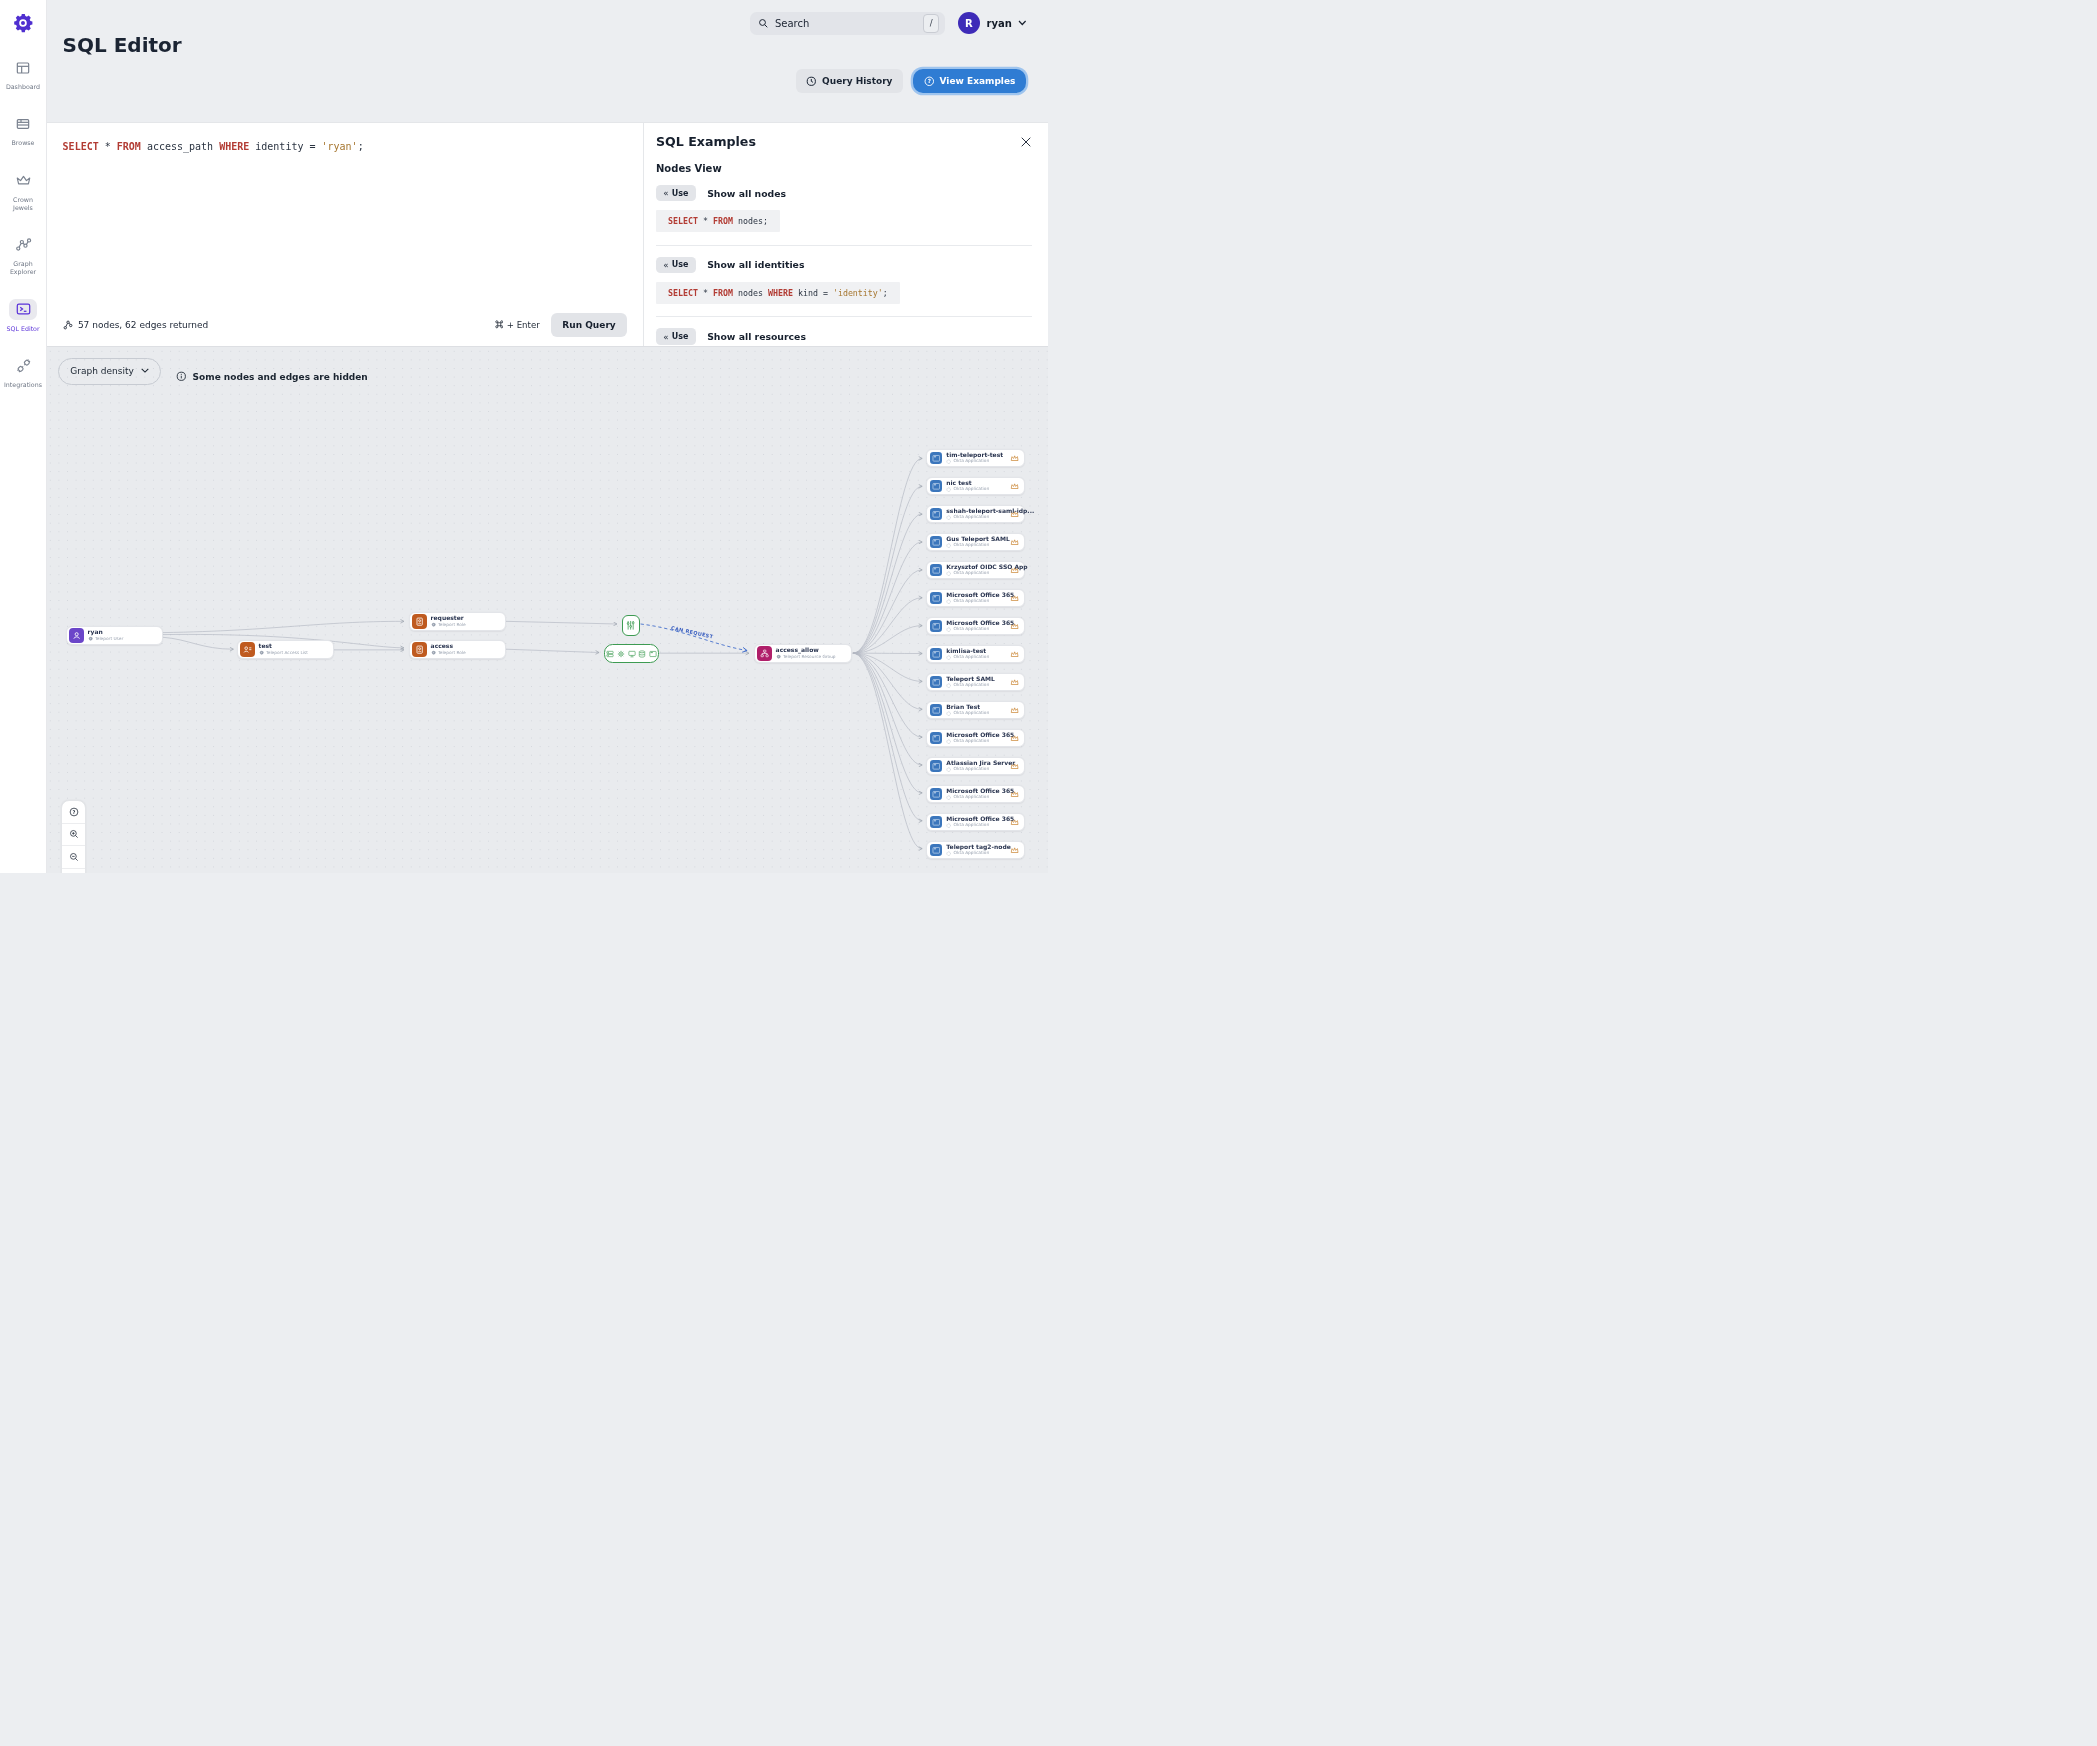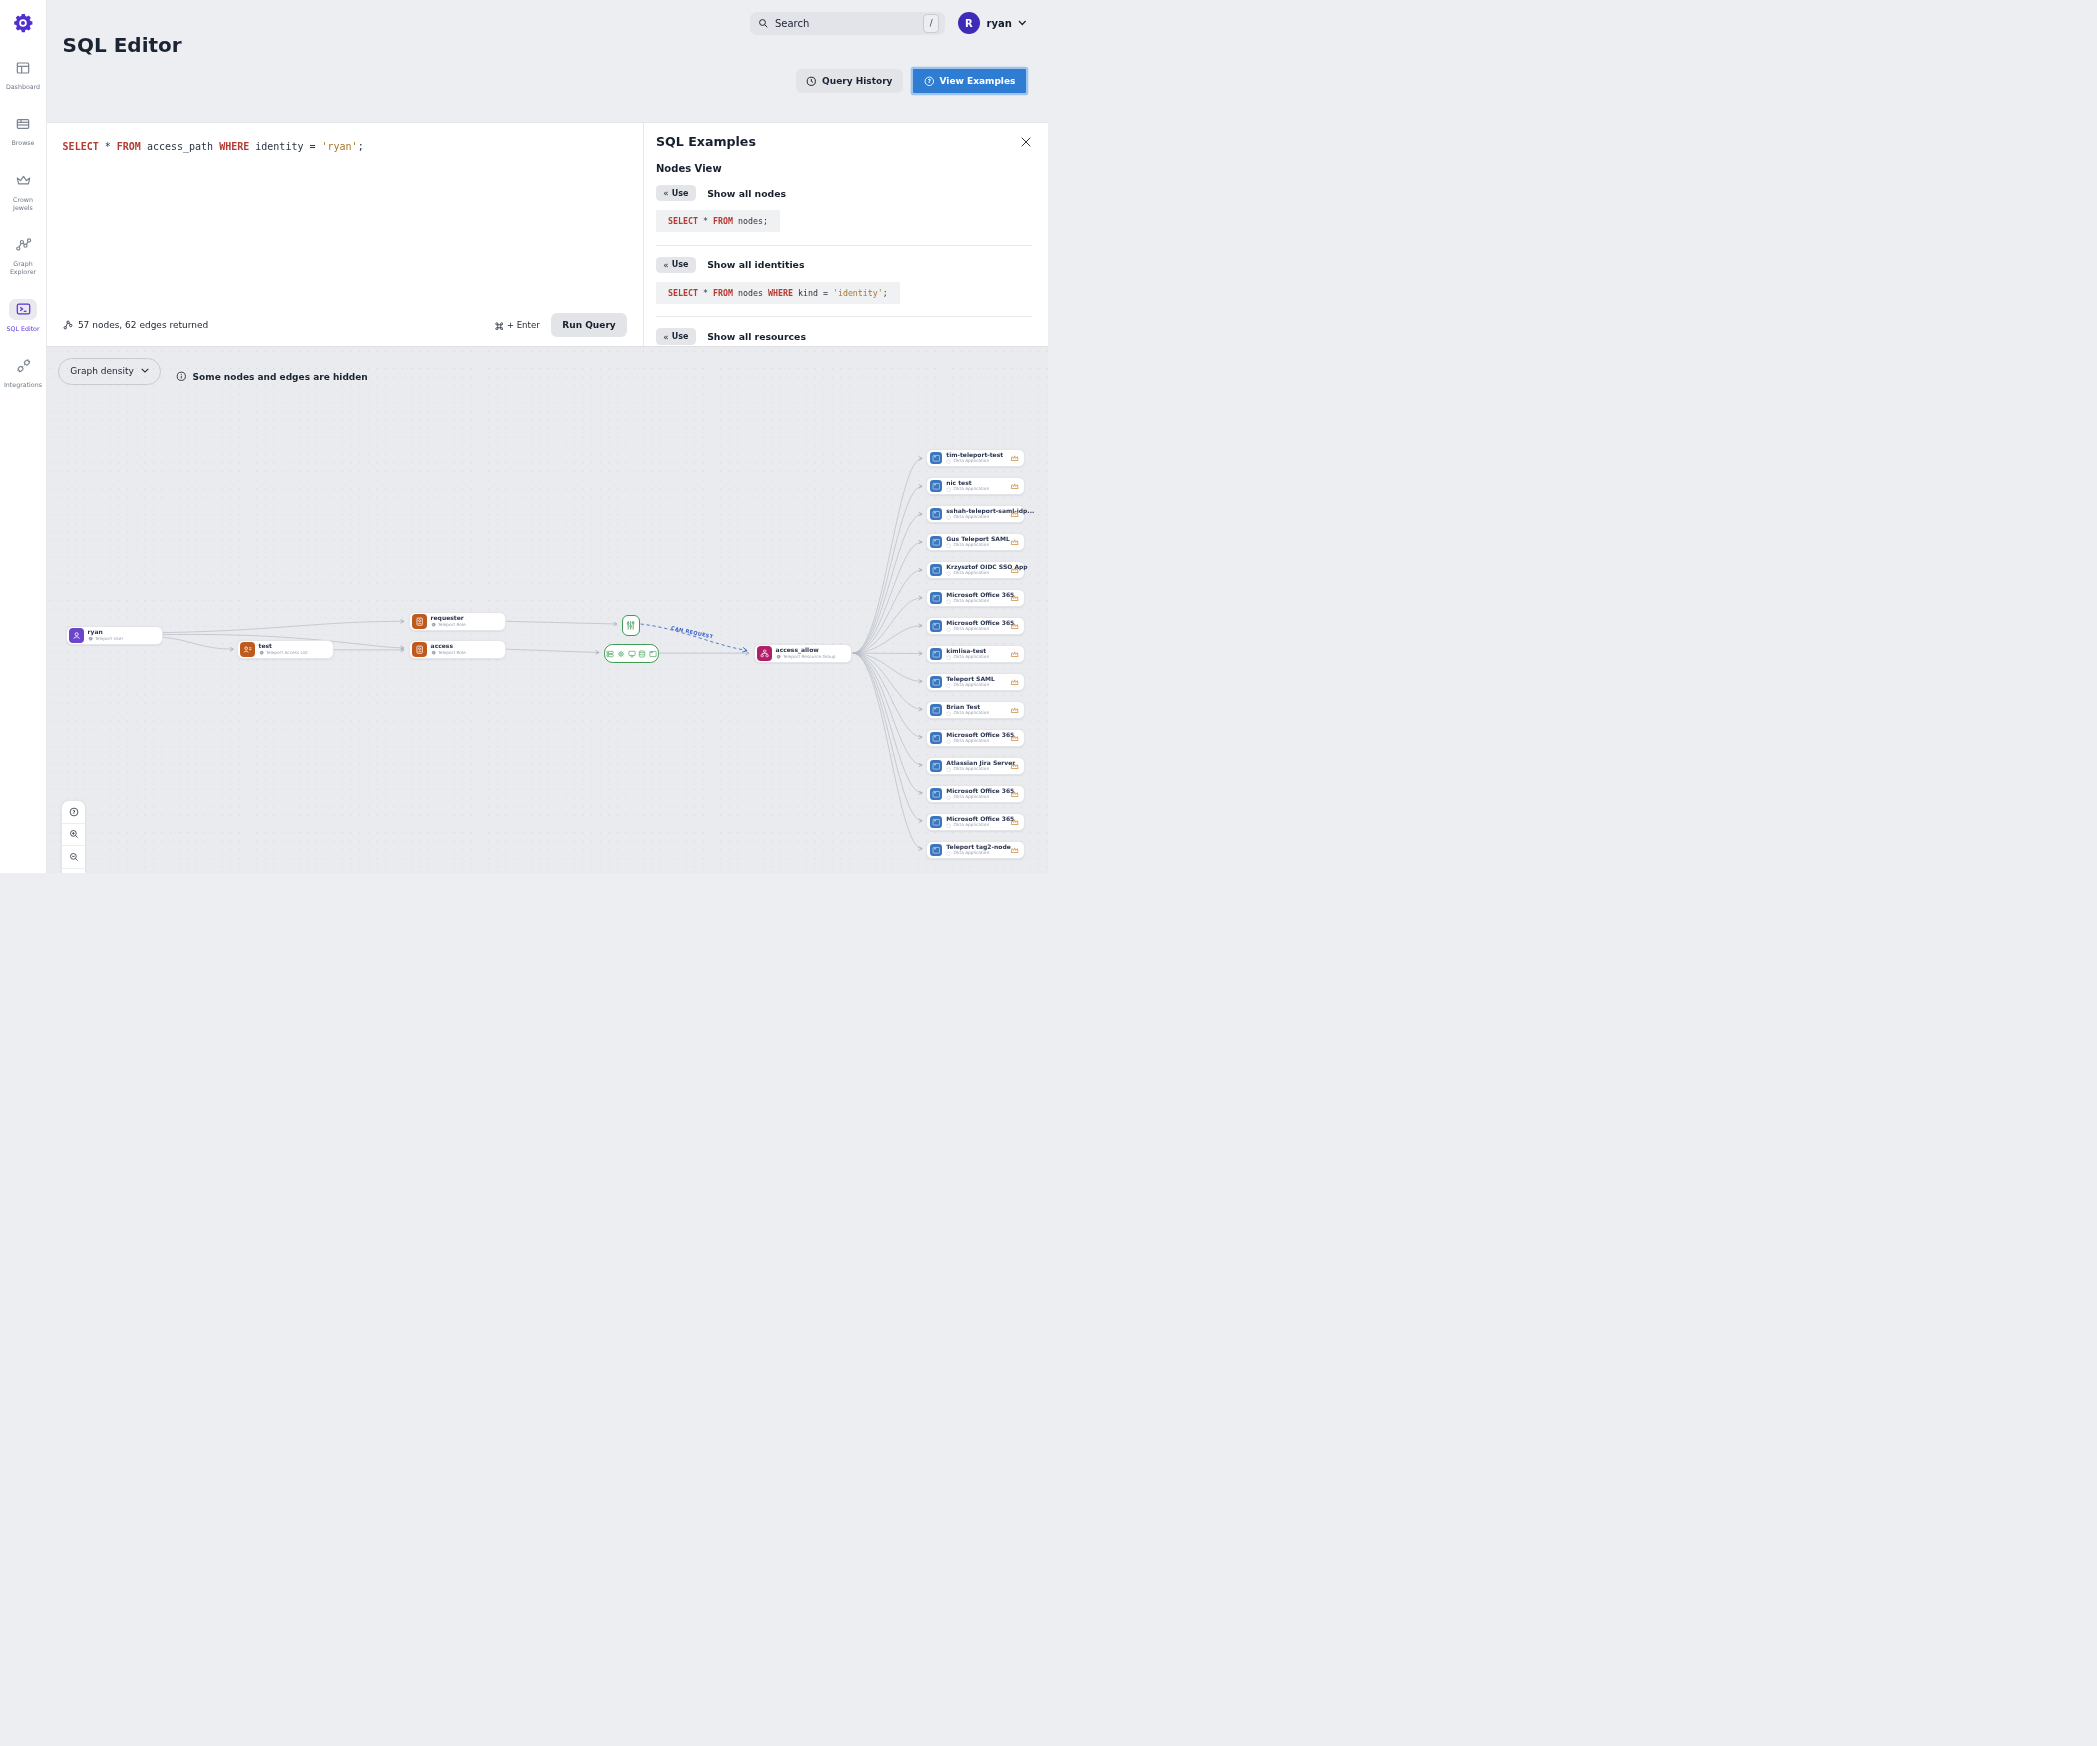--- a/index.html
+++ b/index.html
@@ -19,32 +19,32 @@
   .searchpill{width:181px;height:22.6px;background:#E2E4E9;border-radius:6.6px;display:flex;align-items:center;padding:0 5.3px 0 8px;gap:6px;cursor:text;}
   .searchpill .ph{font-size:10px;color:#1A2230;flex:1;}
   .slashkey{width:14px;height:16.6px;border:0.7px solid #C9CCD3;border-radius:4px;background:#ECEEF1;font-size:8.6px;color:#333B49;display:flex;align-items:center;justify-content:center;}
   .userchip{display:flex;align-items:center;gap:6.6px;cursor:pointer;}
   .avatar{width:22px;height:22px;border-radius:50%;background:#3E2BB8;color:#fff;font-size:10px;font-weight:bold;display:flex;align-items:center;justify-content:center;}
   .uname{font-size:10px;font-weight:bold;color:#131B28;}
   .pagetitle{position:absolute;left:16.6px;top:33px;font-size:20px;font-weight:bold;color:#1B2433;margin:0;}
   .hdr-actions{position:absolute;right:22px;top:69px;display:flex;gap:10px;}
   .btn{display:flex;align-items:center;gap:5.3px;height:24px;padding:0 10.6px;border-radius:6px;font-size:9px;font-weight:bold;cursor:pointer;box-sizing:border-box;}
   .btn-gray{background:#E2E4E8;color:#1A2433;}
-  .btn-blue{background:#2F7CD3;color:#fff;border-radius:1px;box-shadow:0 0 0 2.3px #9EC4EE;}
+  .btn-blue{background:#2F7CD3;color:#fff;border-radius:10px;box-shadow:0 0 0 2.3px #9EC4EE;}
   
   .workspace{display:flex;height:223px;background:#fff;border-top:0.7px solid #E4E6E9;}
   .editor-pane{width:597px;position:relative;box-sizing:border-box;padding:18px 0 0 16.6px;}
   .code-line{font-family:"DejaVu Sans Mono",monospace;font-size:10px;color:#2B3442;}
   .tok-kw{color:#B23B33;font-weight:bold;}
   .tok-t{color:#2B3442;}
   .tok-s{color:#A6762F;}
   .editor-status{position:absolute;left:16.6px;right:16px;bottom:8.6px;display:flex;align-items:center;}
   .statusleft{display:flex;align-items:center;gap:5.3px;font-size:9px;color:#222B3A;}
   .statusright{margin-left:auto;display:flex;align-items:center;gap:11.3px;}
-  .shortcut{font-size:8.6px;color:#1F2835;display:flex;align-items:flex-end;gap:3.3px;}
+  .shortcut{font-size:8.6px;color:#1F2835;display:flex;align-items:flex-start;gap:3.3px;}
   .runbtn{height:24.6px;padding:0 11.3px;background:#E2E4E8;border-radius:6px;font-size:9px;font-weight:bold;color:#17202E;display:flex;align-items:center;cursor:pointer;}
   .examples-pane{width:405px;box-sizing:border-box;border-left:0.7px solid #E5E7EA;padding:11.3px 16px 0 12px;position:relative;overflow:hidden;}
   .ex-head{display:flex;align-items:center;}
   .ex-title{font-size:12.6px;font-weight:bold;color:#17202E;margin:0;}
   .ex-close{margin-left:auto;margin-right:1.3px;margin-top:1.3px;cursor:pointer;}
   .ex-section{font-size:10px;font-weight:bold;color:#17202E;margin:13.3px 0 0 0;}
   .ex-row{display:flex;align-items:center;margin-top:11.3px;}
   .usepill{display:inline-flex;align-items:center;gap:3.3px;background:#E3E5E9;border-radius:4.6px;padding:3.3px 7.3px;font-size:8px;font-weight:bold;color:#1A2433;cursor:pointer;}
   .usepill .laq{font-size:8.6px;font-weight:normal;}
   .ex-label{margin-left:11.3px;font-size:9.3px;font-weight:bold;color:#17202E;}

